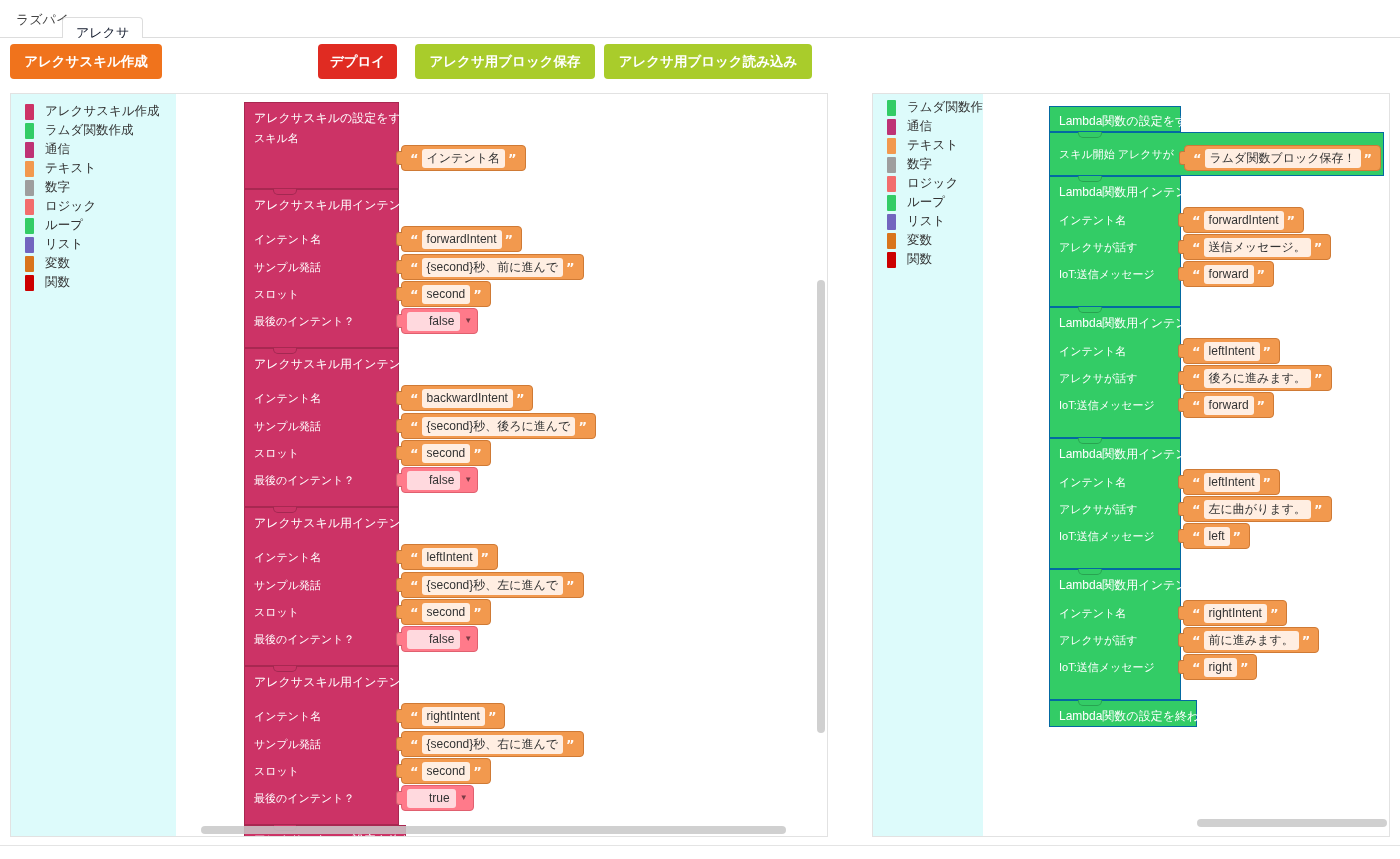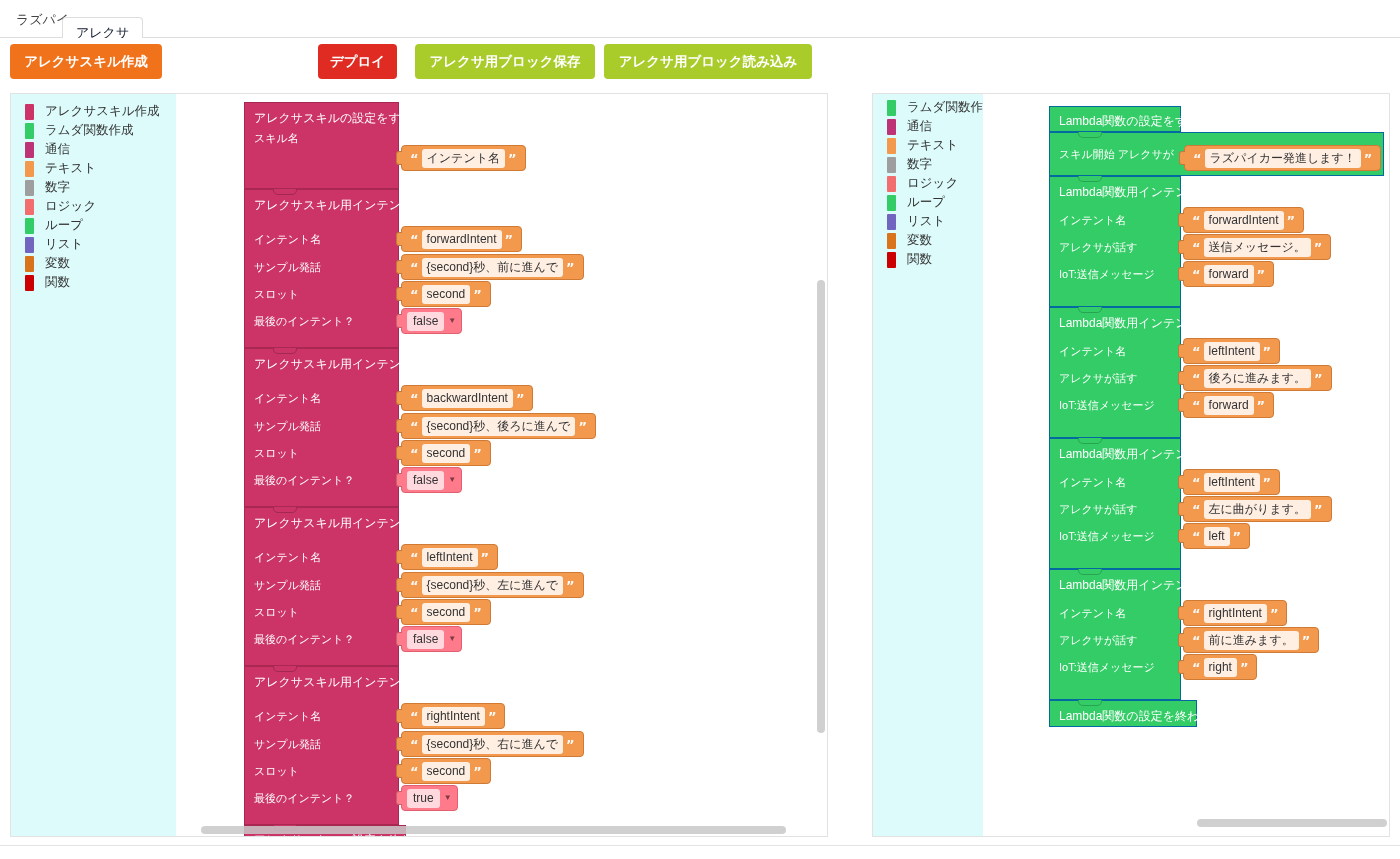--- a/index.html
+++ b/index.html
@@ -156,21 +156,21 @@
     background:#ffeee2;
     color:#333333;
     border-radius:3px;
     padding:2px 5px;
     font-size:12px;
     line-height:15px;
     white-space:nowrap;
   }
   .val.logic .field{
     background:#ffd9de;
-    padding:2px 6px 2px 6px;
+    padding:2px 6px 2px 22px;
   }
   .val .caret{
     margin-left:4px;color:#7a3b45;font-size:8px;line-height:1;
   }
   
   .val:before{
     content:"";position:absolute;left:-6px;top:5px;
     width:6px;height:14px;
     background:inherit;
     border:1px solid rgba(0,0,0,.2);
@@ -423,21 +423,21 @@
       <div class="blk c-lambda" style="left:148px;top:12px;width:132px;height:26px;">
         <div class="hdr" style="top:6px;">Lambda関数の設定をする</div>
       </div>
       <div class="blk c-lambda" style="left:148px;top:38px;width:335px;height:44px;">
         <div class="notch" style="left:28px;top:-1px;"></div>
         <div class="row-lbl" style="left:9px;top:14px;">スキル開始 アレクサが</div>
         <div class="suffix" style="left:289px;top:14px;">と話す</div>
       </div>
       <div class="val text" style="left:283px;top:51px;">
         <span class="q">“</span>
-        <span class="field">ラズパイカー発進します！</span>
+        <span class="field">ラムダ関数ブロック保存！</span>
         <span class="q">”</span>
       </div>
       <div class="blk c-lambda" style="left:148px;top:82px;width:132px;height:131px;">
         <div class="notch" style="left:28px;top:-1px;"></div>
         <div class="hdr" style="top:7px;">Lambda関数用インテント</div>
         <div class="row-lbl" style="left:9px;top:36px;">インテント名</div>
         <div class="row-lbl" style="left:9px;top:63px;">アレクサが話す</div>
         <div class="row-lbl" style="left:9px;top:90px;">IoT:送信メッセージ</div>
       </div>
       <div class="val text" style="left:282px;top:113px;">

